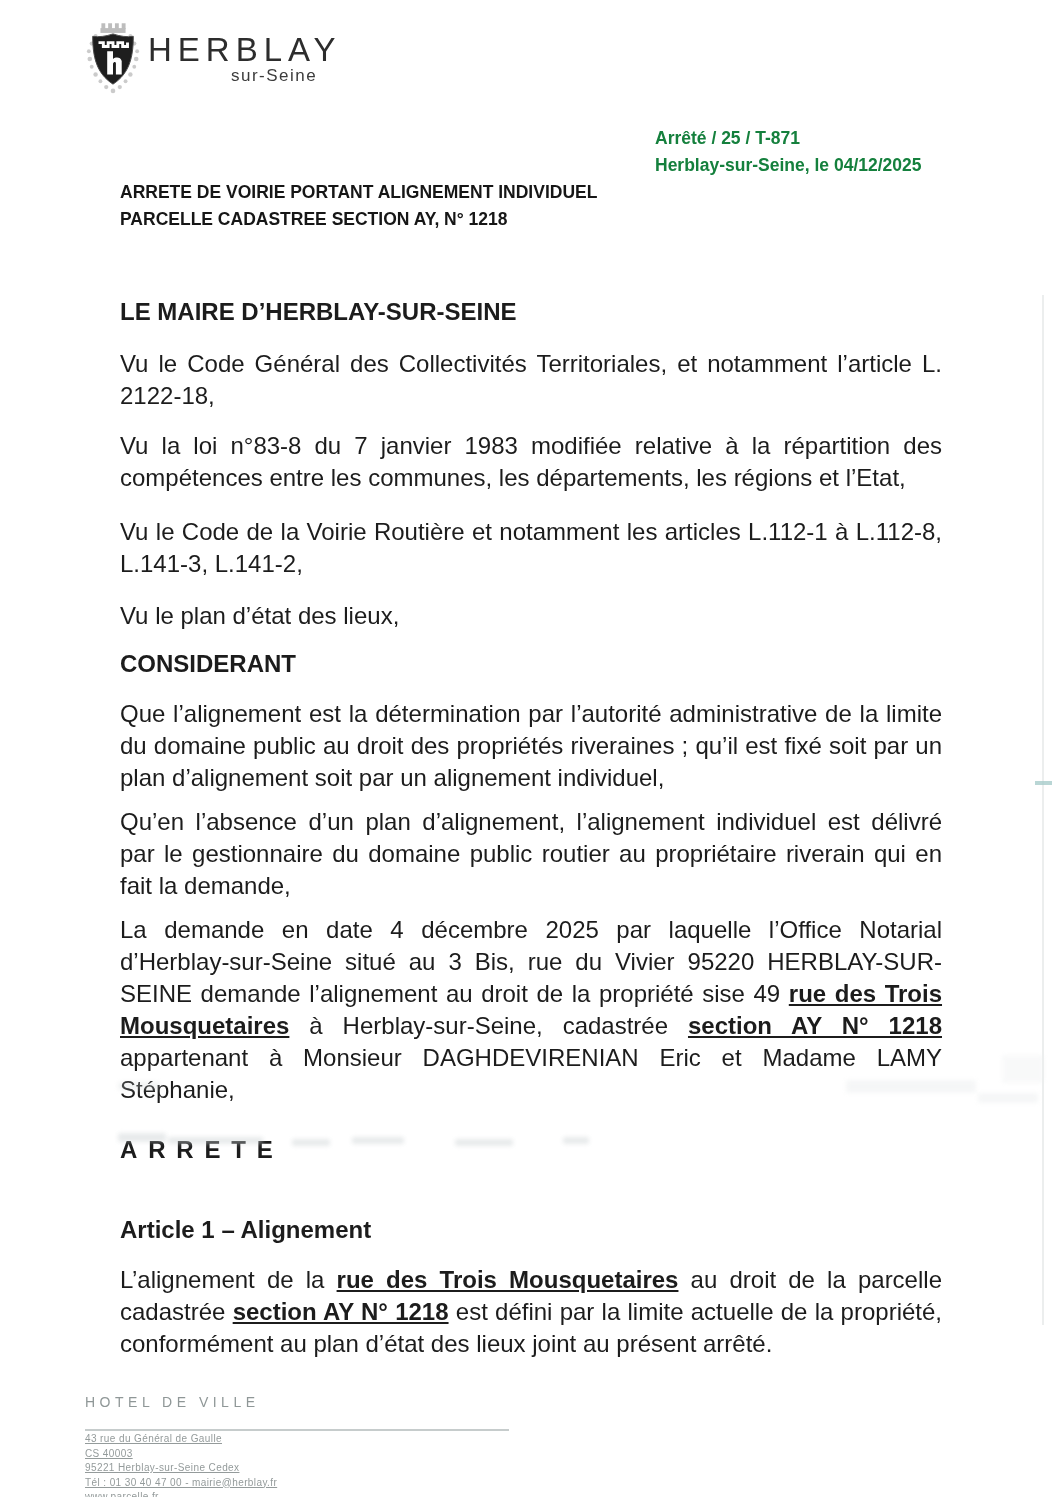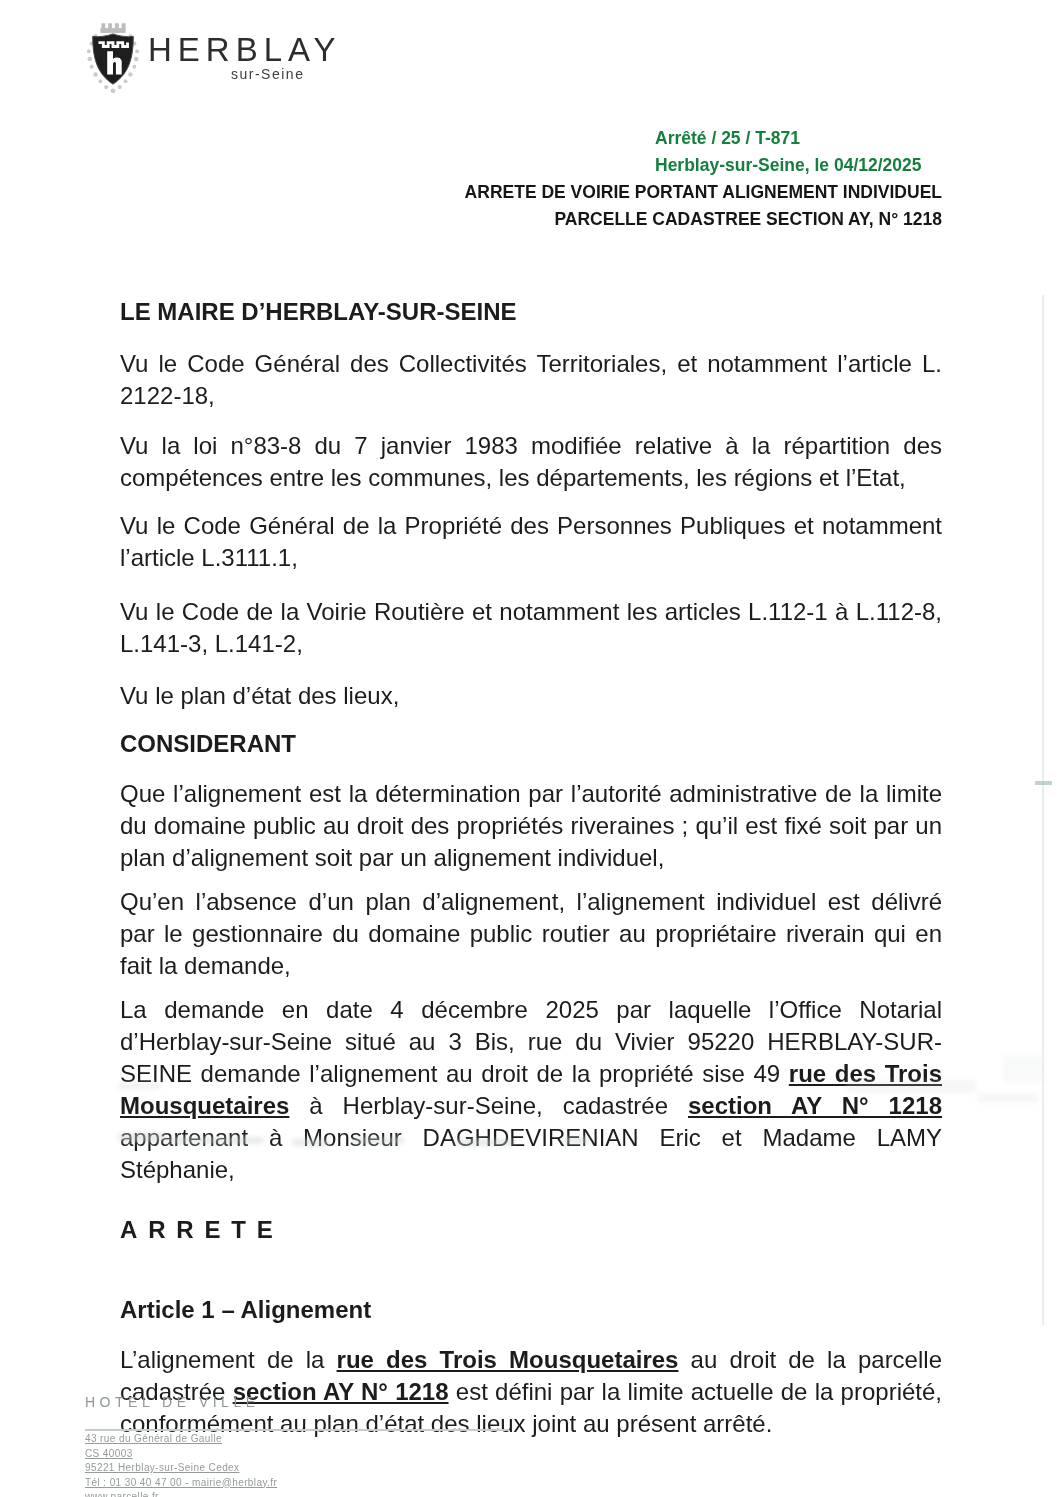--- a/index.html
+++ b/index.html
@@ -9,30 +9,30 @@
   }
 
   
   .logo { position:absolute; left:84px; top:20px; height:80px; }
   .crest { position:absolute; left:0; top:2px; }
   .wordmark {
     position:absolute; left:64px; top:11px; font-size:33px; letter-spacing:6px;
     font-weight:500; color:#2d2d2d; white-space:nowrap;
   }
   .logo-sub {
-    position:absolute; left:147px; top:46px; font-size:14px; letter-spacing:1.5px;
+    position:absolute; left:147px; top:46px; font-size:17px; letter-spacing:1.5px;
     color:#3c3c3c; white-space:nowrap;
   }
 
   
   .ref { position:absolute; left:655px; top:103px; font-weight:bold; font-size:17.5px; line-height:27px; color:#15803d;margin-top:22px; }
 
   
   .doc-title {
-    position:absolute; left:120px; top:179px; width:822px; text-align:right;
+    position:absolute; left:120px; top:179px; width:822px; text-align:left;
     font-weight:bold; font-size:17.5px; line-height:27px; color:#161616;
   }
 
   
   .content { position:absolute; left:120px; top:296px; width:822px; font-size:24px; line-height:32px; }
   .content p { margin:0; text-align:justify; }
   .content p.h { font-weight:bold; text-align:left; }
   .b { font-weight:bold;text-decoration:underline; }
   .mt12 { margin-top:12px !important; }
   .mt16 { margin-top:16px !important; }
@@ -111,21 +111,20 @@
   <div class="doc-title">
     <div>ARRETE DE VOIRIE PORTANT ALIGNEMENT INDIVIDUEL</div>
     <div>PARCELLE CADASTREE SECTION AY, N° 1218</div>
   </div>
 
   <div class="content">
     <p class="h">LE MAIRE D’HERBLAY-SUR-SEINE</p>
 
     <p class="mt20">Vu le Code Général des Collectivités Territoriales, et notamment l’article L. 2122-18,</p>
     <p class="mt18">Vu la loi n°83-8 du 7 janvier 1983 modifiée relative à la répartition des compétences entre les communes, les départements, les régions et l’Etat,</p>
-    <p class="mt16">Vu le Code Général de la Propriété des Personnes Publiques et notamment l’article L.3111.1,</p>
     <p class="mt22">Vu le Code de la Voirie Routière et notamment les articles L.112-1 à L.112-8, L.141-3, L.141-2,</p>
     <p class="mt20">Vu le plan d’état des lieux,</p>
 
     <p class="h mt16">CONSIDERANT</p>
 
     <p class="mt18">Que l’alignement est la détermination par l’autorité administrative de la limite du domaine public au droit des propriétés riveraines ; qu’il est fixé soit par un plan d’alignement soit par un alignement individuel,</p>
     <p class="mt12">Qu’en l’absence d’un plan d’alignement, l’alignement individuel est délivré par le gestionnaire du domaine public routier au propriétaire riverain qui en fait la demande,</p>
 
     <p class="mt12"><span>La demande en date 4 décembre 2025 par laquelle l’Office Notarial d’Herblay-sur-Seine situé au 3 Bis, rue du Vivier 95220 HERBLAY-SUR-SEINE demande l’alignement au droit de la propriété sise 49 </span><span class="b">rue des Trois Mousquetaires</span><span> à Herblay-sur-Seine, cadastrée </span><span class="b">section AY N° 1218</span><span> appartenant à Monsieur DAGHDEVIRENIAN Eric et Madame LAMY Stéphanie,</span></p>
 

